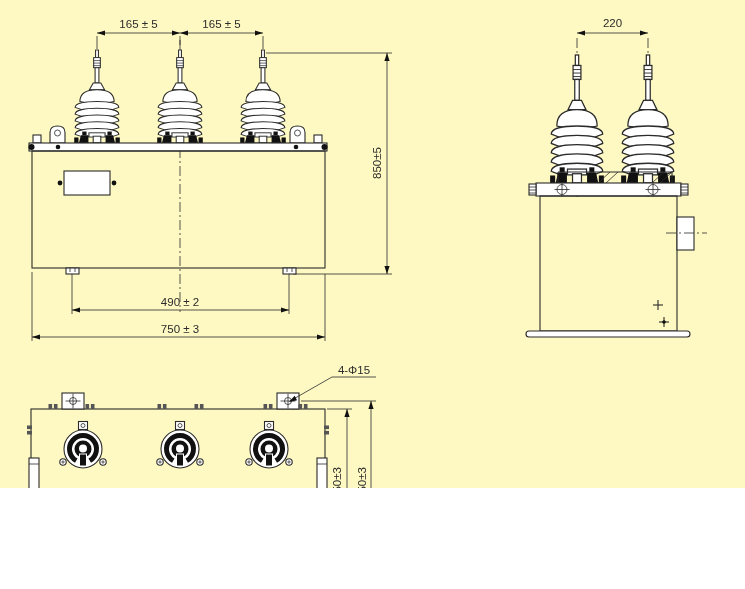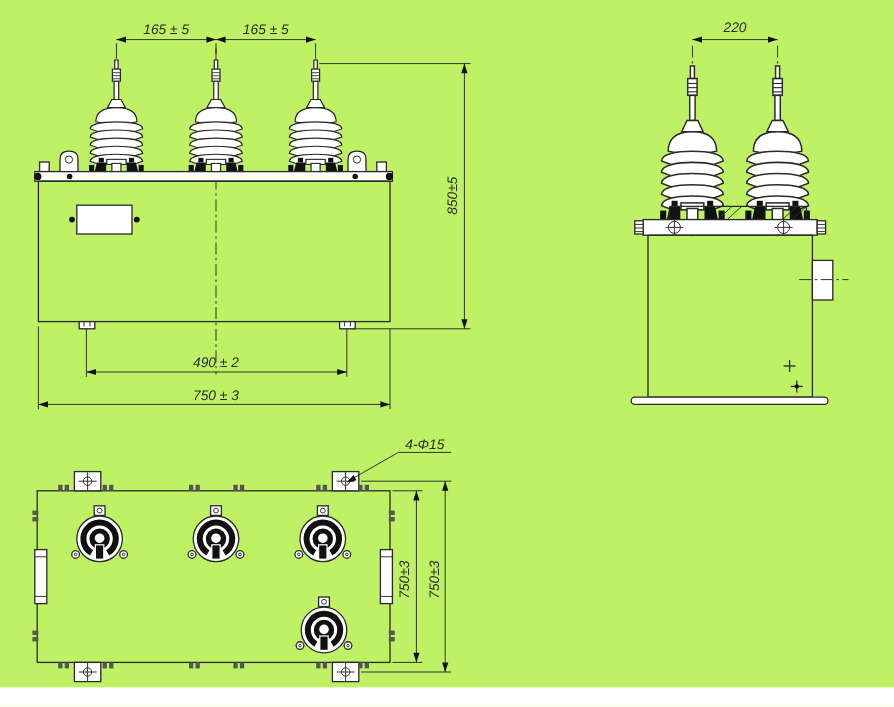--- a/index.html
+++ b/index.html
@@ -1,17 +1,17 @@
 <!DOCTYPE html>
 <html><head>
 <meta charset="utf-8">
 <style>
   html,body{margin:0;padding:0;background:#fff;}
   body{font-family:"Liberation Sans", sans-serif;}
-  .canvas{position:relative;width:745px;height:573px;background:#bef264;overflow:hidden;font-style:italic;}
+  .canvas{position:relative;width:745px;height:488px;background:#fef9c3;overflow:hidden;}
   .canvas svg{position:absolute;left:0;top:0;}
   text{fill:#2b2b2b;font-family:"Liberation Sans", sans-serif;}
   .dim{font-size:11.5px;}
   .ln{stroke:#2b2b2b;stroke-width:1.1;fill:none;}
   .lnthin{stroke:#2b2b2b;stroke-width:0.8;fill:none;}
   .wht{fill:#ffffff;stroke:#2b2b2b;stroke-width:1.1;}
   .blk{fill:#111111;stroke:none;}
   .cl{stroke:#2b2b2b;stroke-width:0.8;fill:none;stroke-dasharray:10 3 2 3;}
 </style>
 </head>

